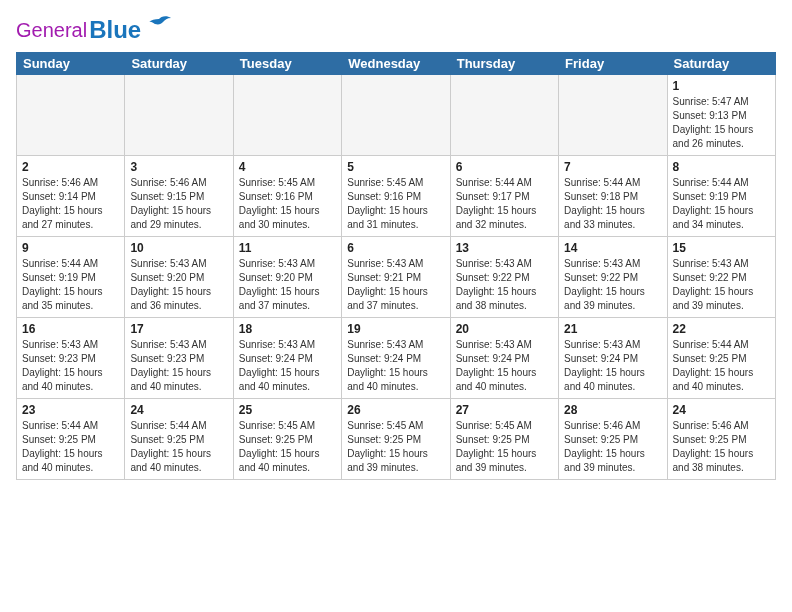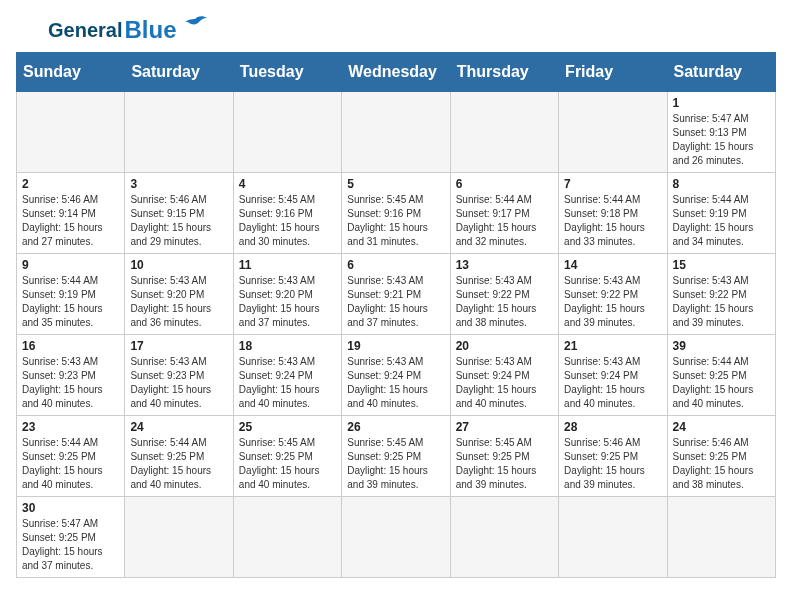--- a/index.html
+++ b/index.html
@@ -35,22 +35,22 @@
     }
     .calendar-table {
       width: 100%;
       border-collapse: collapse;
       font-size: 10.5px;
     }
     .calendar-table th {
       background-color: #2e6da4;
       color: #fff;
       text-align: left;
-      padding: 10px 6px;
-      font-size: 16px;
+      padding: 3px 6px;
+      font-size: 13px;
       font-weight: bold;
       border: 1px solid #2e6da4;
     }
     .calendar-table td {
       border: 1px solid #ccc;
       vertical-align: top;
       padding: 4px 5px;
       width: calc(100% / 7);
       min-height: 70px;
       background: #fff;
@@ -70,21 +70,21 @@
       font-size: 10px;
       line-height: 1.4;
     }
   </style>
 </head>
 <body>
 
 <div class="header-section">
   <div class="logo-area">
     <div style="display:flex; align-items:center; gap:2px;">
-      <span style="font-size:20px; font-weight:bold; color:#0c4a6e;margin-left:32px;">General</span>
+      <span style="font-size:20px; font-weight:normal; color:#a21caf;">General</span>
       <span style="font-size:24px; font-weight:bold; color:#1a75bc;">Blue</span>
       <svg width="28" height="22" viewBox="0 0 28 22" style="margin-left:2px; margin-top:-8px;">
         <path d="M14 4 C16 1, 22 0, 26 3 C22 3, 20 5, 18 7 C16 9, 14 10, 10 9 C8 8, 6 6, 4 7 C6 5, 10 4, 14 4Z" fill="#1a75bc"></path>
         <path d="M14 4 C12 6, 10 9, 10 9" fill="none" stroke="#1a75bc" stroke-width="1"></path>
       </svg>
     </div>
   </div>
   <div class="title-area">
     <div class="month-title"></div>
     <div class="subtitle"></div>
@@ -258,21 +258,21 @@
 and 40 minutes.</div>
         </td>
         <td>
           <span class="day-number">21</span>
           <div class="day-info" style="white-space: pre-line;">Sunrise: 5:43 AM
 Sunset: 9:24 PM
 Daylight: 15 hours
 and 40 minutes.</div>
         </td>
         <td>
-          <span class="day-number">39</span>
+          <span class="day-number">22</span>
           <div class="day-info" style="white-space: pre-line;">Sunrise: 5:44 AM
 Sunset: 9:25 PM
 Daylight: 15 hours
 and 40 minutes.</div>
         </td>
       </tr>
       <tr>
         <td>
           <span class="day-number">23</span>
           <div class="day-info" style="white-space: pre-line;">Sunrise: 5:44 AM
@@ -315,30 +315,15 @@
 Daylight: 15 hours
 and 39 minutes.</div>
         </td>
         <td>
           <span class="day-number">24</span>
           <div class="day-info" style="white-space: pre-line;">Sunrise: 5:46 AM
 Sunset: 9:25 PM
 Daylight: 15 hours
 and 38 minutes.</div>
         </td>
-      </tr>
-      <tr>
-        <td>
-          <span class="day-number">30</span>
-          <div class="day-info" style="white-space: pre-line;">Sunrise: 5:47 AM
-Sunset: 9:25 PM
-Daylight: 15 hours
-and 37 minutes.</div>
-        </td>
-        <td class="empty"></td>
-        <td class="empty"></td>
-        <td class="empty"></td>
-        <td class="empty"></td>
-        <td class="empty"></td>
-        <td class="empty"></td>
       </tr>
     </tbody>
 </table>
 
 </body></html>

